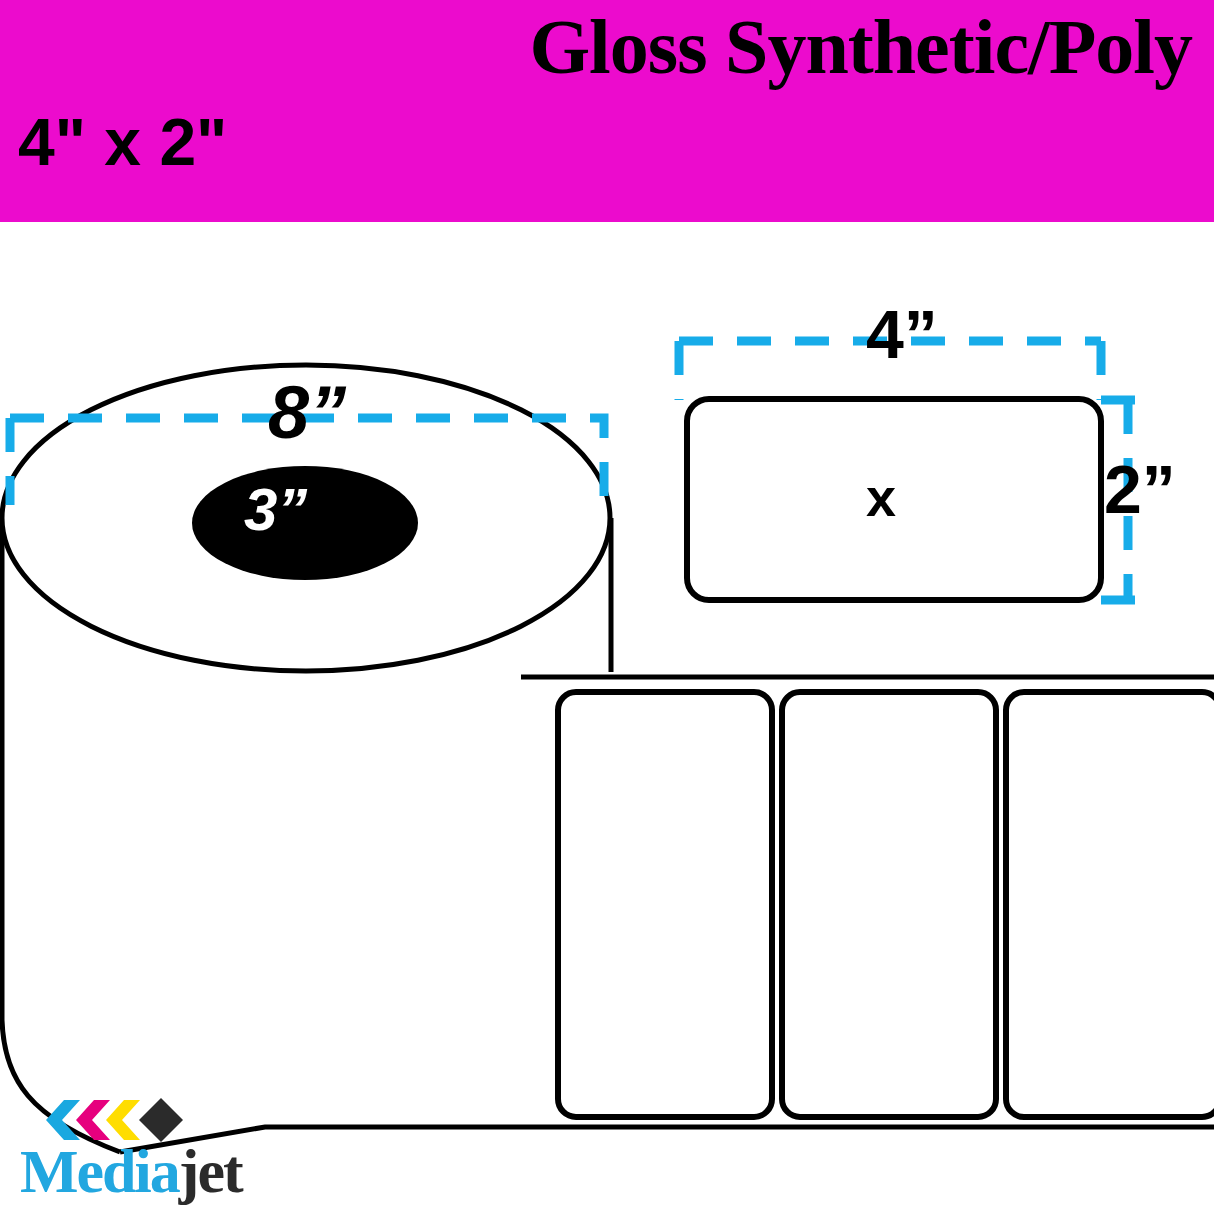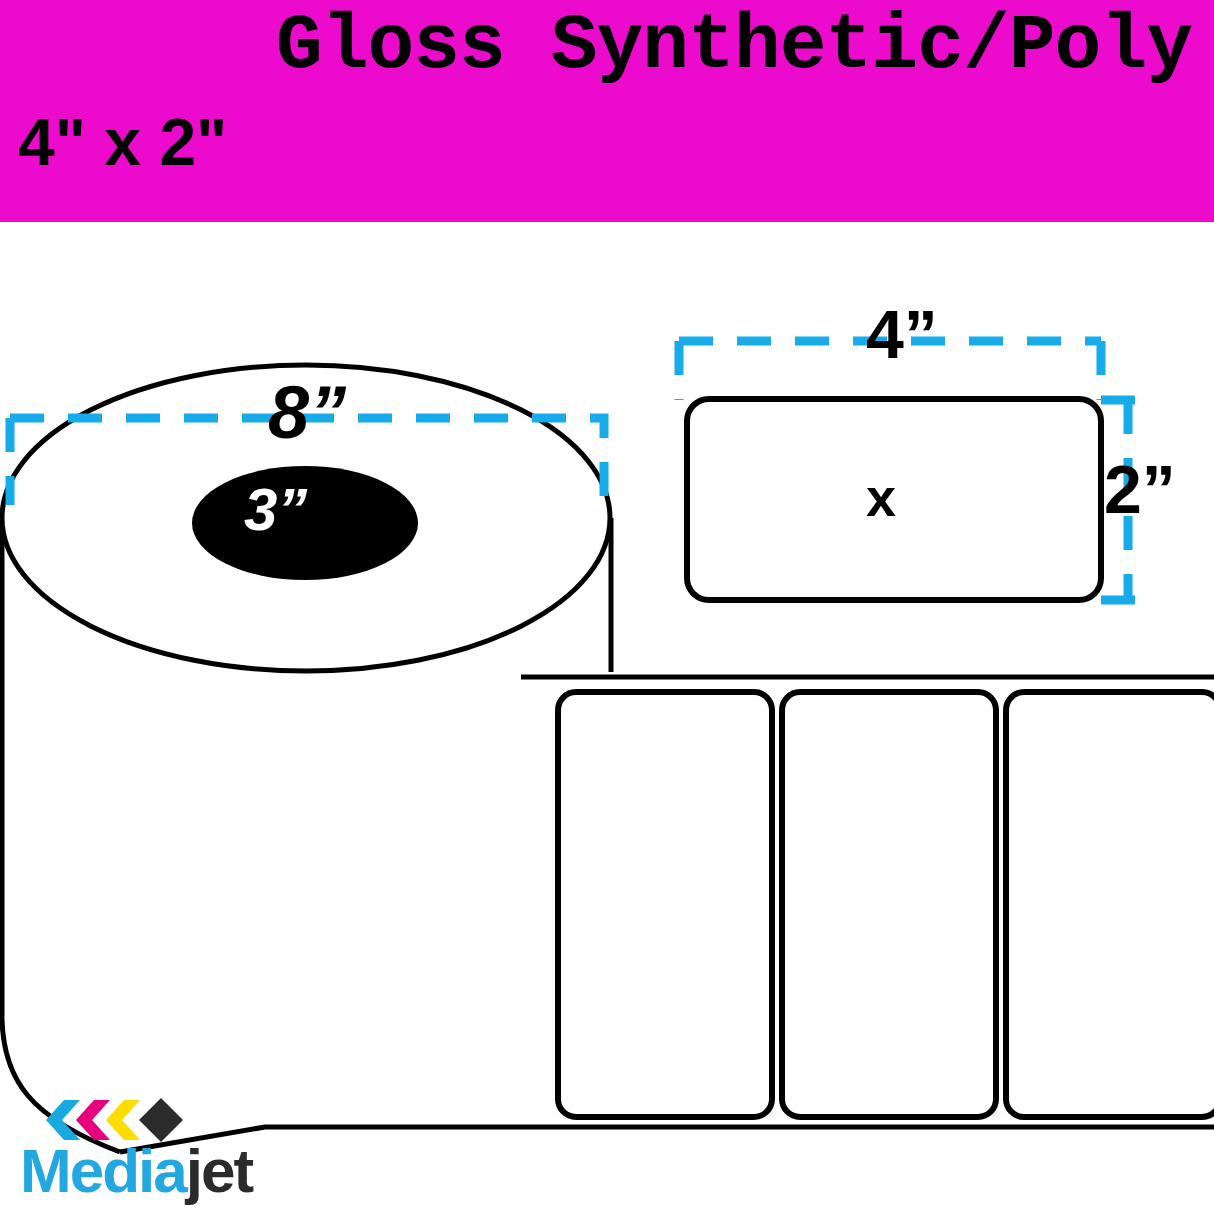--- a/index.html
+++ b/index.html
@@ -30,21 +30,21 @@
   #product-title {
     position: absolute;
     right: 22px;
     top: 6px;
     font-size: 78px;
     font-weight: bold;
     color: #000000;
     letter-spacing: -1px;
     white-space: nowrap;
     line-height: 1.05;
-    font-family: Liberation Mono, monospace;
+    font-family: Liberation Serif, serif;
   }
   #product-size {
     position: absolute;
     left: 18px;
     top: 108px;
     font-size: 66px;
     font-weight: bold;
     color: #000000;
     white-space: nowrap;
     line-height: 1.05;
@@ -107,21 +107,21 @@
     height: 110px;
   }
   #logo-wordmark {
     position: absolute;
     left: 0px;
     top: 46px;
     font-size: 62px;
     font-weight: bold;
     letter-spacing: -2px;
     line-height: 1;
-    font-family: Liberation Sans, sans-serif;
+    font-family: Liberation Serif, serif;
   }
   .logo-media { color: #22a7e0; }
   .logo-jet { color: #2b2b2b; }
 </style>
 </head>
 <body>
 
 <div id="page">
 
   <div id="header-banner">

